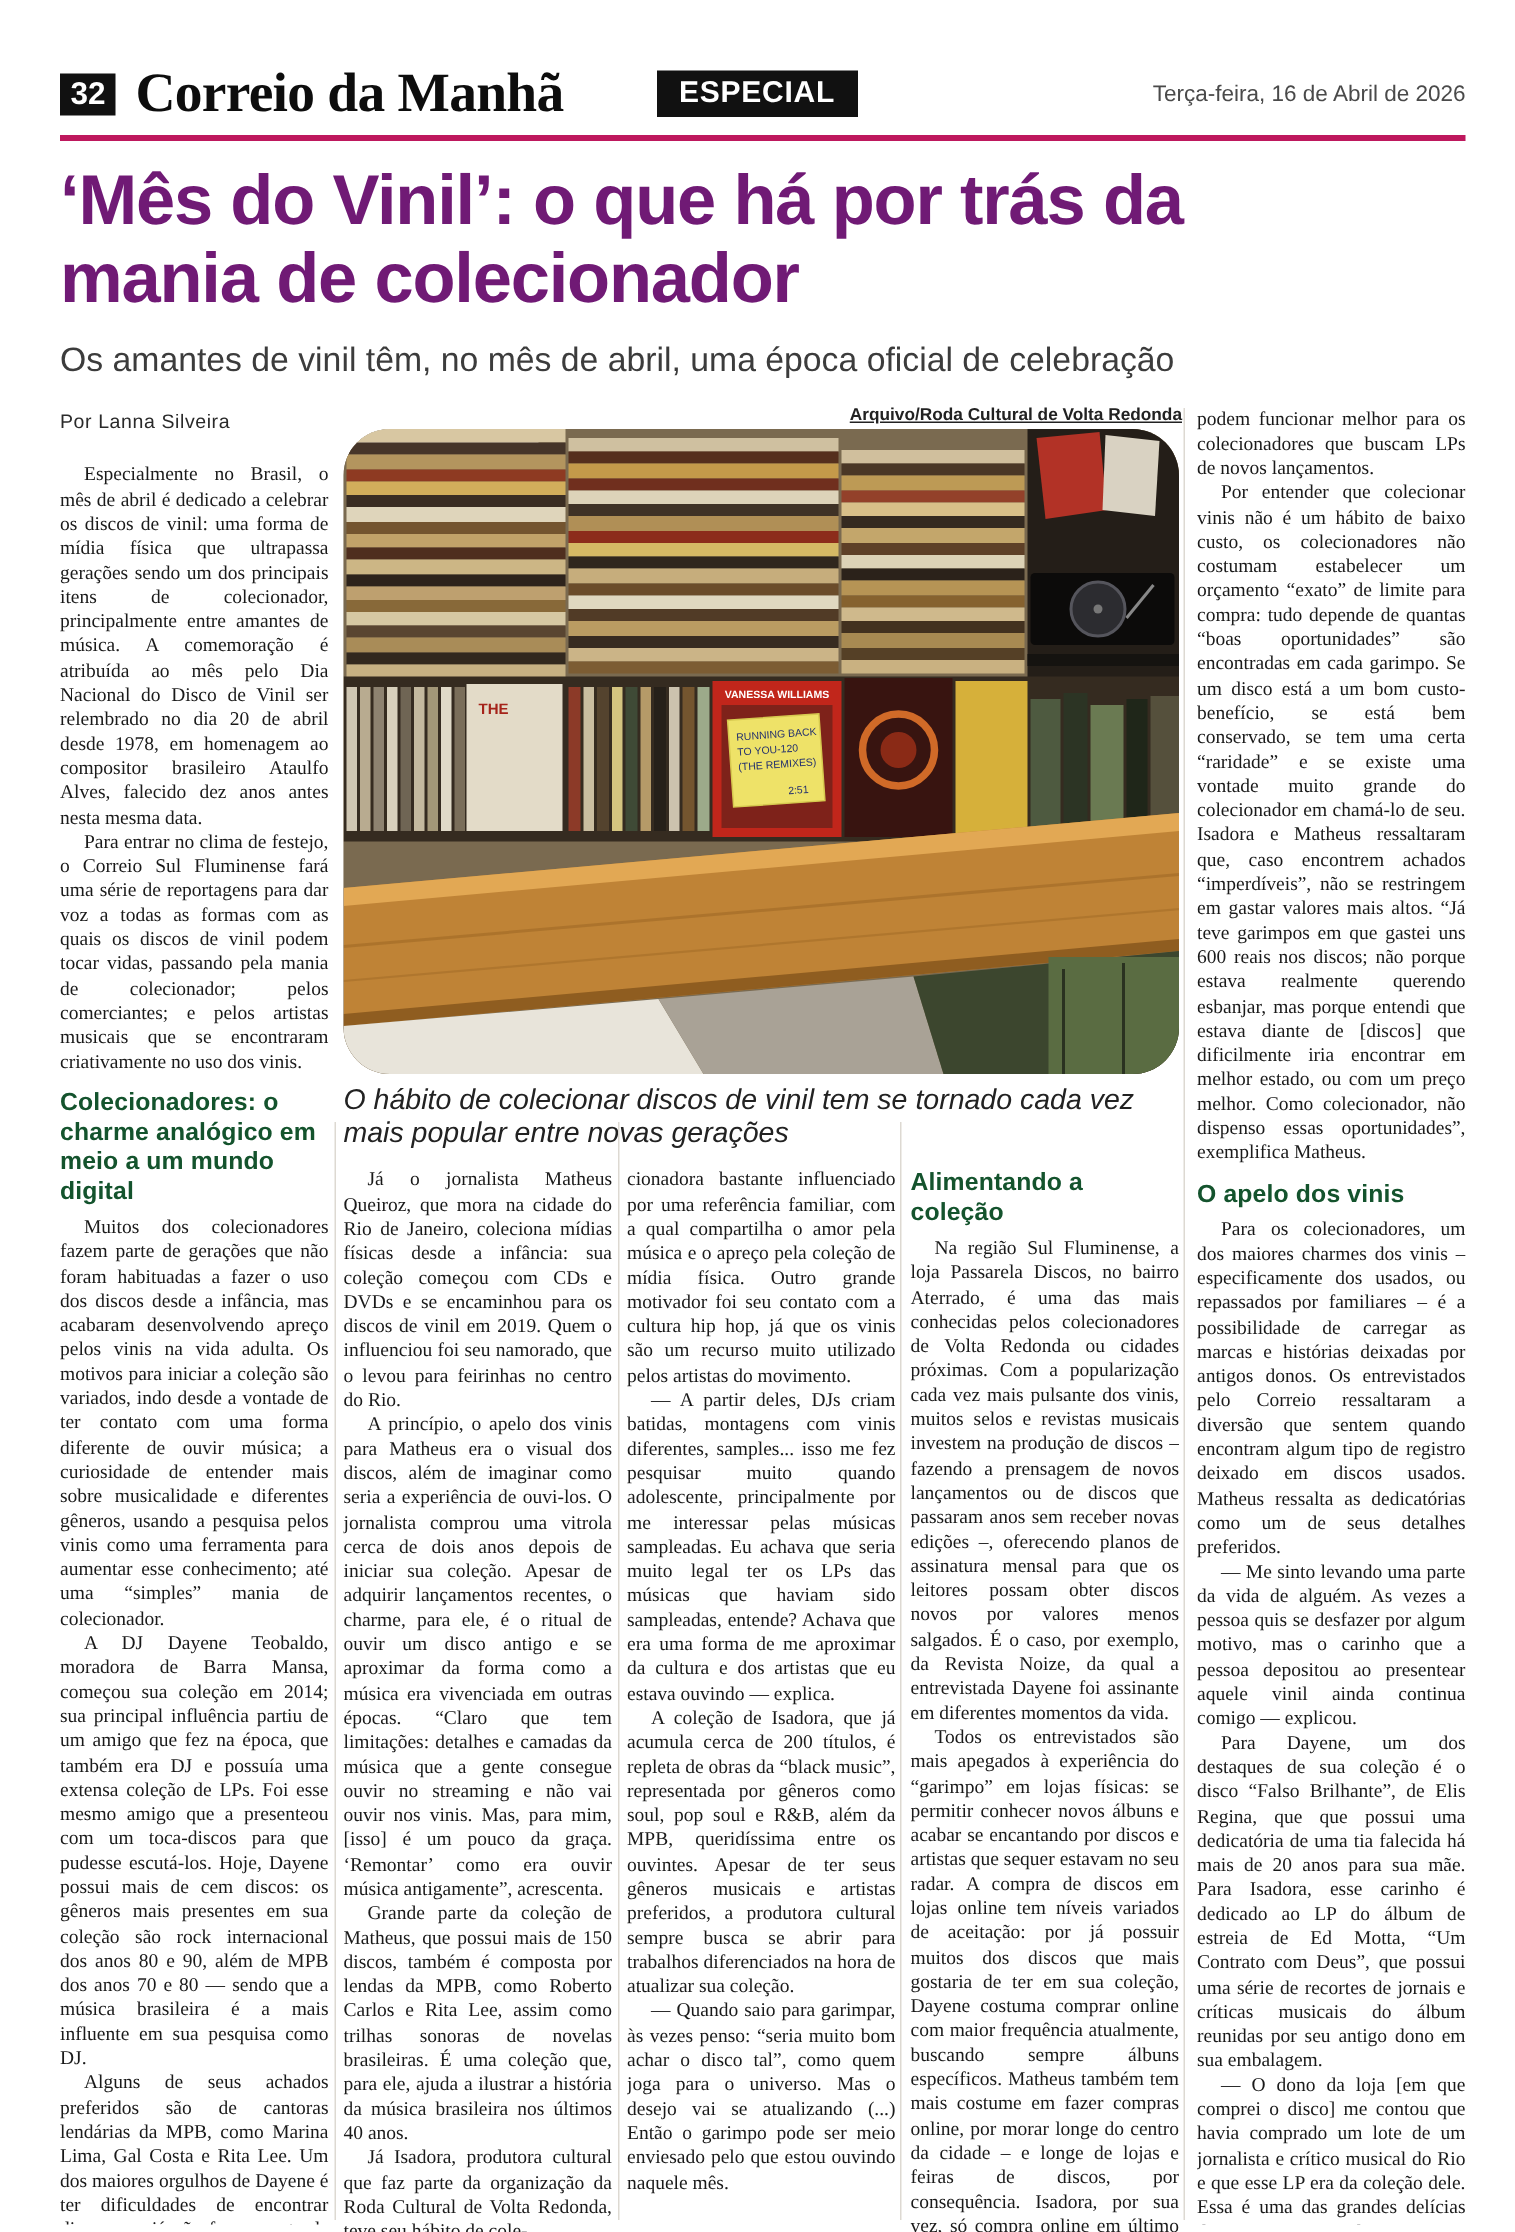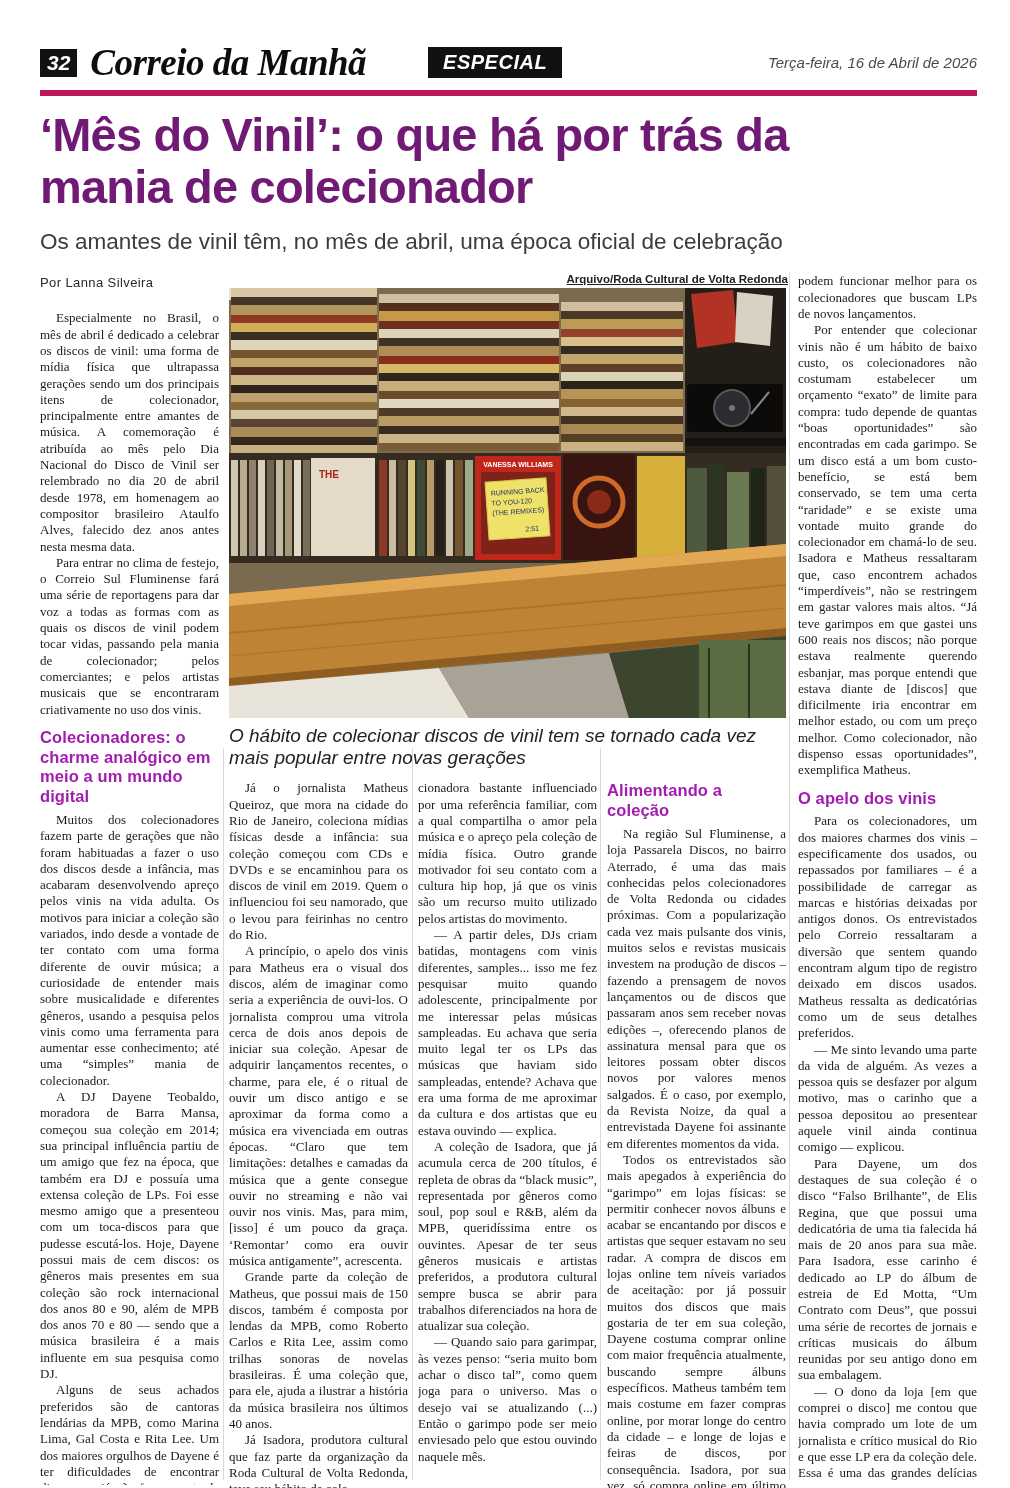--- a/index.html
+++ b/index.html
@@ -1,21 +1,21 @@
 <!DOCTYPE html>
 <html lang="pt-BR"><head>
 <meta charset="utf-8">
 <style>
   html,body{margin:0;padding:0;background:#ffffff;}
   .page{position:relative;width:1010px;height:1488px;background:#ffffff;overflow:hidden;
         font-family:"Liberation Serif",serif;color:#1a1a1a;}
   .inner{padding:44px 33px 0 40px;}
 
   
-  .masthead{display:flex;align-items:center;border-bottom:6px solid #be185d;padding-bottom:9px;font-style:italic;}
+  .masthead{display:flex;align-items:center;border-bottom:4px solid #be185d;padding-bottom:9px;}
   .pageno{background:#111;color:#fff;font-family:"Liberation Sans",sans-serif;font-weight:bold;
           font-size:21px;line-height:1;padding:3px 7px 4px;}
   .paper-name{font-family:"Liberation Serif",serif;font-weight:bold;font-size:37px;line-height:1;
               margin-left:13px;letter-spacing:-.5px;color:#0d0d0d;}
   .section-tag{background:#111;color:#fff;font-family:"Liberation Sans",sans-serif;font-weight:bold;
                font-size:20px;line-height:1;padding:5px 15px 6px;margin-left:62px;letter-spacing:.5px;}
   .edition-date{margin-left:auto;font-family:"Liberation Sans",sans-serif;font-size:15px;color:#4a4a4a;}
 
   
   .headline{font-family:"Liberation Sans",sans-serif;font-weight:700;font-size:47px;line-height:1.1;
@@ -27,28 +27,28 @@
   .maincols{display:flex;gap:10px;margin-top:18px;height:1212px;}
   .col{width:179px;flex:0 0 179px;overflow:hidden;}
   .midzone{width:559px;flex:0 0 559px;}
   .midcols{display:flex;gap:10px;height:733px;overflow:hidden;}
   .midcols .col{width:179px;flex:0 0 179px;}
 
   .byline{font-family:"Liberation Sans",sans-serif;font-size:13px;color:#2a2a2a;
           letter-spacing:.4px;margin:2px 0 20px;}
   .credit{font-family:"Liberation Sans",sans-serif;font-weight:bold;font-size:11.5px;color:#222;
           text-align:right;margin-bottom:3px;text-decoration:underline;}
-  .photo-wrap{width:557px;height:430px;overflow:hidden;background:#7a6a50;}
+  .photo-wrap{width:557px;height:430px;overflow:hidden;background:#7a6a50;border-radius:31px;}
   .caption{font-family:"Liberation Sans",sans-serif;font-style:italic;font-size:19px;color:#222;
            margin:7px 0 11px;}
 
   p.body{font-size:13px;line-height:16.3px;text-align:justify;text-indent:16px;margin:0;}
   p.body.cont{text-indent:0;}
   h3.sec{font-family:"Liberation Sans",sans-serif;font-weight:800;font-size:16.5px;line-height:1.2;
-         color:#a21caf;margin:10px 0 5px;letter-spacing:.1px;}
+         color:#14532d;margin:10px 0 5px;letter-spacing:.1px;}
   h3.sec.first{margin-top:1px;}
 
   .vrule{position:absolute;width:1px;background:#ddd9d2;}
 </style>
 </head>
 <body>
 
 <div class="page">
   <div class="inner">
 

